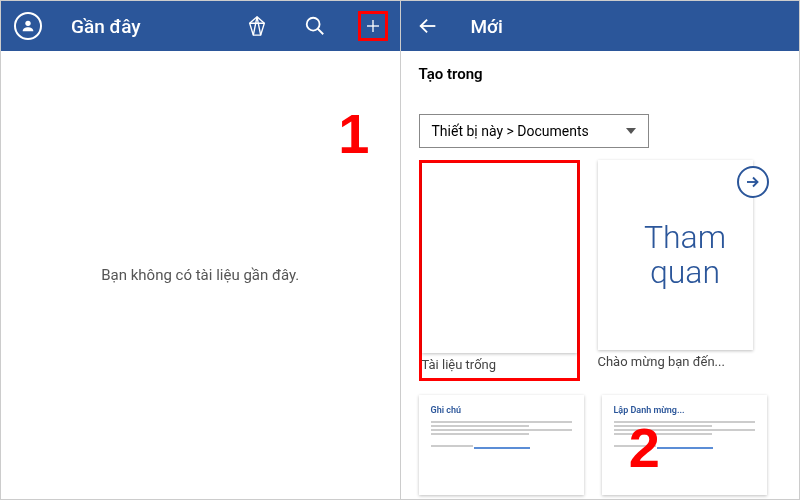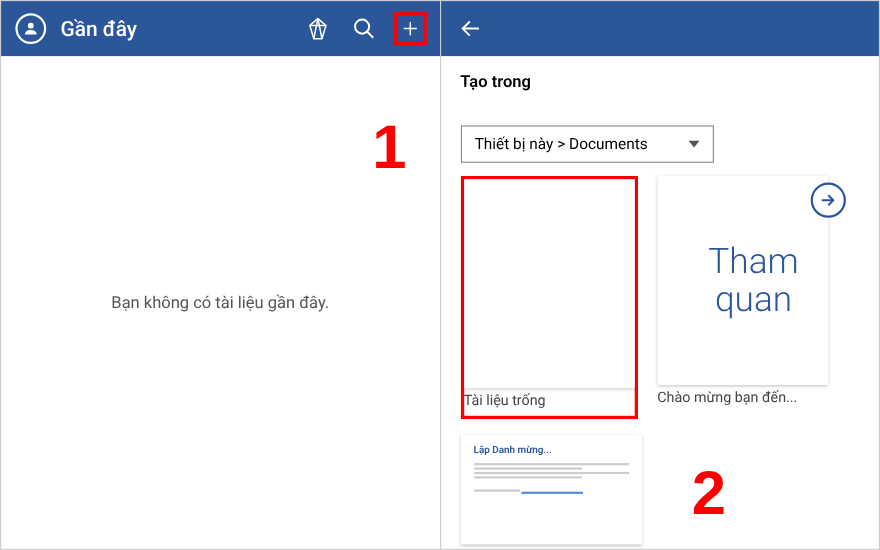--- a/index.html
+++ b/index.html
@@ -1,20 +1,20 @@
 <!DOCTYPE html>
 <html><head>
   <meta charset="utf-8">
   <style>
     * { box-sizing: border-box; margin: 0; padding: 0; }
     body { font-family: -apple-system, BlinkMacSystemFont, "Segoe UI", Roboto, sans-serif; background: #fff; }
     .container { width: 800px; height: 500px; display: flex; background: #f5f5f5; position: relative; }
     .pane { flex: 1; background: #fff; border: 1px solid #ccc; display: flex; flex-direction: column; overflow: hidden; }
     .pane-left { border-right: none; }
-    .header { background: #2b569a; color: #fff; height: 50px; display: flex; align-items: center; padding: 16px 12px; gap: 12px; }
+    .header { background: #2b569a; color: #fff; height: 50px; display: flex; align-items: center; padding: 16px 12px; gap: 28px; }
     .header-title { font-size: 19px; font-weight: 500; flex: 1; }
     .icon-btn { width: 30px; height: 30px; display: flex; align-items: center; justify-content: center; cursor: pointer; }
     .avatar-circle { width: 28px; height: 28px; border: 2px solid #fff; border-radius: 50%; display: flex; align-items: center; justify-content: center; }
     .add-highlight { border: 3px solid #ff0000; padding: 2px 4px; }
     .content { flex: 1; position: relative; }
     .empty-msg { position: absolute; top: 50%; left: 50%; transform: translate(-50%, -50%); color: #555; font-size: 15px; text-align: left; white-space: nowrap; }
     .annotation { position: absolute; color: #ff0000; font-size: 56px; font-weight: bold; font-family: Arial, sans-serif; }
     .ann1 { top: 50px; right: 30px; }
     .ann2 { bottom: 20px; right: 140px; }
     .new-body { padding: 14px 18px; display: flex; flex-direction: column; gap: 12px; height: 100%; }
@@ -77,20 +77,21 @@
   </div>
 
   <div class="pane">
     <div class="header">
       <div class="icon-btn">
         <svg width="22" height="22" viewBox="0 0 24 24" fill="none" stroke="#fff" stroke-width="2">
           <line x1="20" y1="12" x2="4" y2="12"></line>
             <polyline points="11 5 4 12 11 19"></polyline>
         </svg>
       </div>
+      <div class="header-title">Mới</div>
     </div>
     <div class="new-body">
       <div class="section-label">Tạo trong</div>
       <div class="dropdown">
         <span>Thiết bị này &gt; Documents</span>
         <svg width="10" height="10" viewBox="0 0 10 10">
             <polygon points="0,2 10,2 5,8" fill="#555"></polygon>
           </svg>
       </div>
 
@@ -108,20 +109,28 @@
                 </svg>
             </div>
             <div class="tour-text">Tham quan</div>
           </div>
           <div class="template-caption">Chào mừng bạn đến...</div>
         </div>
       </div>
 
       <div class="templates-row2">
         <div class="mini-thumb">
+          <div class="mini-title">Ghi chú</div>
+          <div class="mini-line"></div>
+            <div class="mini-line short"></div>
+          <div class="mini-line"></div>
+            <div class="mini-line short"></div>
+          <div style="margin-top:8px;"><span class="mini-line" style="display:inline-block;width:30%;"></span> <span class="mini-link"></span></div>
+        </div>
+        <div class="mini-thumb">
           <div class="mini-title">Lập Danh mừng...</div>
           <div class="mini-line"></div>
             <div class="mini-line short"></div>
           <div class="mini-line"></div>
             <div class="mini-line short"></div>
           <div style="margin-top:8px;"><span class="mini-line" style="display:inline-block;width:30%;"></span> <span class="mini-link"></span></div>
         </div>
       </div>
 
       <div class="annotation ann2">2</div>

